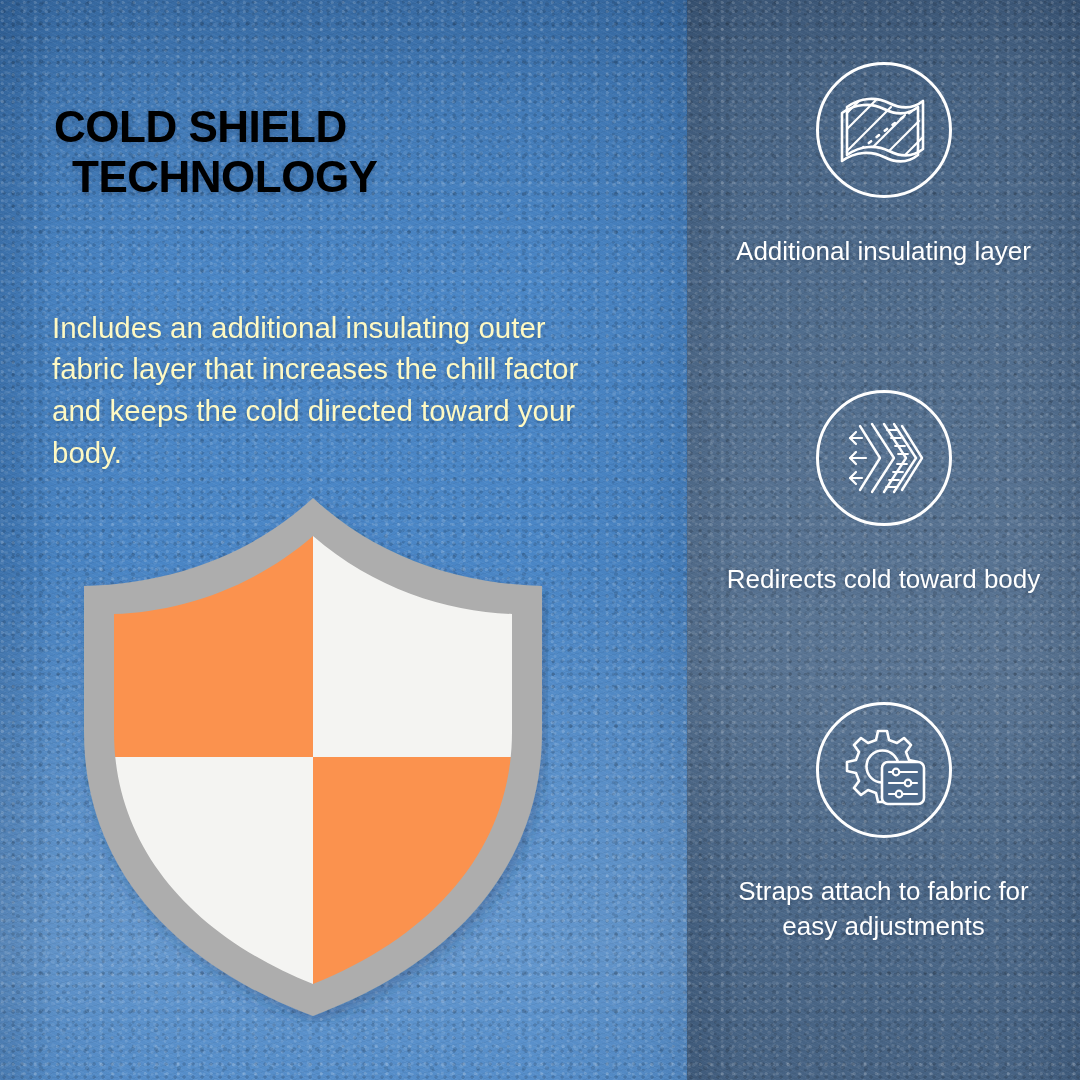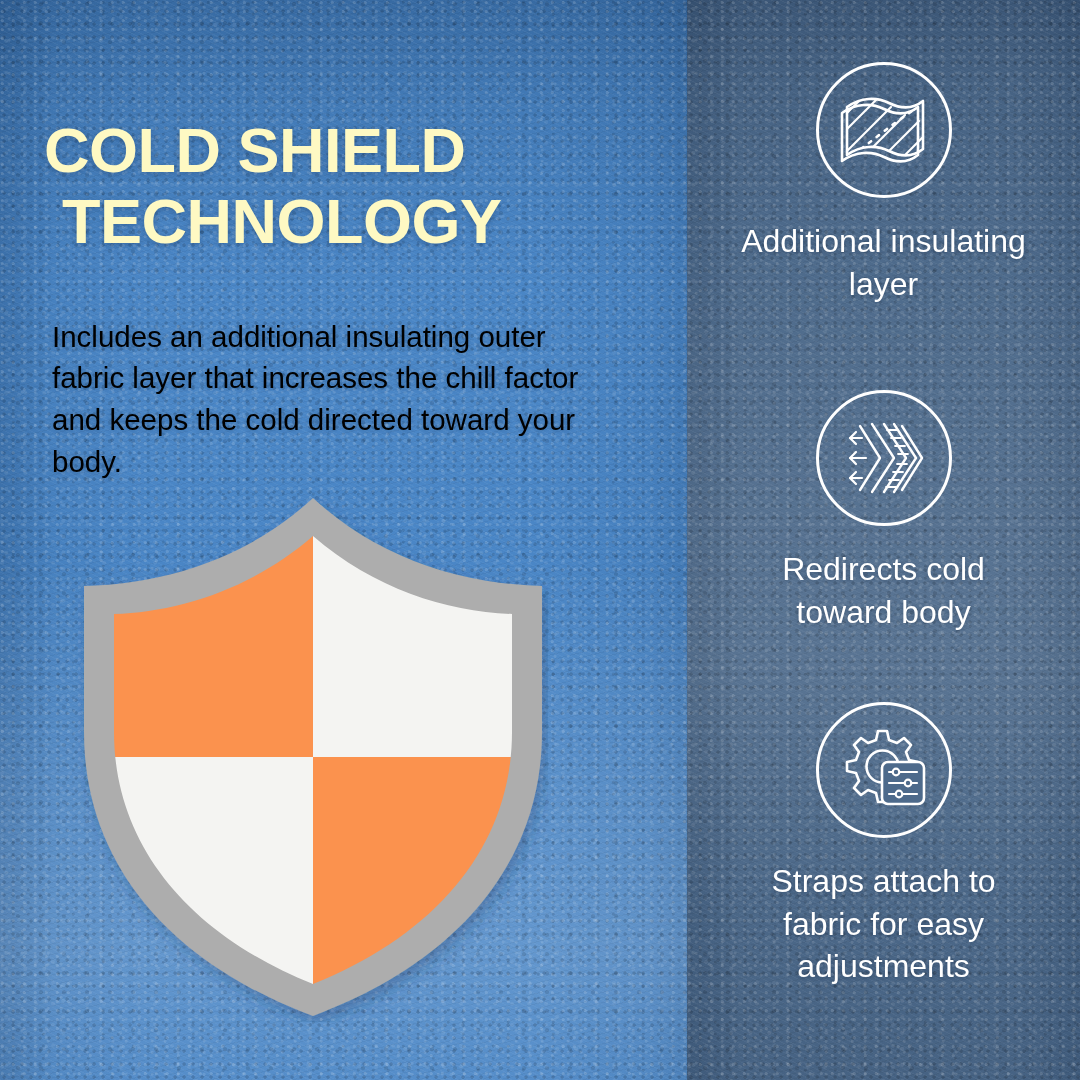--- a/index.html
+++ b/index.html
@@ -74,51 +74,51 @@
   }
   .tex-c{
     background-image:
       repeating-linear-gradient(27deg, rgba(255,255,255,.05) 0 1px, rgba(0,0,0,0) 1px 4px),
       repeating-linear-gradient(-14deg, rgba(0,0,0,.05) 0 1px, rgba(0,0,0,0) 1px 5px);
     opacity:.8;
   }
 
   
   .headline{
-    position:absolute;left:44px;top:73px;width:600px;
-    color:#fef9c3;font-weight:700;font-size:63px;line-height:1.13;
+    position:absolute;left:54px;top:73px;width:600px;
+    color:#000000;font-weight:700;font-size:44px;line-height:1.13;
     letter-spacing:-0.5px;
     text-shadow:0 2px 7px rgba(12,40,78,.30);
   }
   .headline .l2{display:block;margin-left:18px;}
   .subcopy{
-    position:absolute;left:52px;top:286px;width:566px;
-    color:#000000;font-size:29.5px;line-height:1.42;font-weight:400;
+    position:absolute;left:52px;top:277px;width:566px;
+    color:#fef9c3;font-size:29.5px;line-height:1.42;font-weight:400;
     text-shadow:0 1px 5px rgba(12,40,78,.28);
   }
 
   
   .shield-wrap{position:absolute;left:78px;top:492px;width:470px;height:530px;}
   .shield-wrap svg{display:block;width:100%;height:100%;}
 
   
   .feature{position:absolute;left:687px;width:393px;text-align:center;}
   .f1{top:62px;}
   .f2{top:390px;}
   .f3{top:702px;}
   .icon-circle{
     width:136px;height:136px;margin:0 auto;
     border:3.5px solid #ffffff;border-radius:50%;
     display:flex;align-items:center;justify-content:center;
     box-sizing:border-box;
   }
   .icon-circle svg{display:block;}
   .feature-label{
-    margin-top:22px;color:#ffffff;font-size:32px;line-height:1.33;
-    font-weight:400;padding:0 53px;
+    margin-top:36px;color:#ffffff;font-size:26px;line-height:1.33;
+    font-weight:400;padding:0 34px;
     text-shadow:0 1px 4px rgba(8,28,56,.32);
   }
 </style>
 </head>
 <body>
 
 <div id="stage">
 
   <div class="panel panel-left">
     <div class="tex tex-a"></div>

